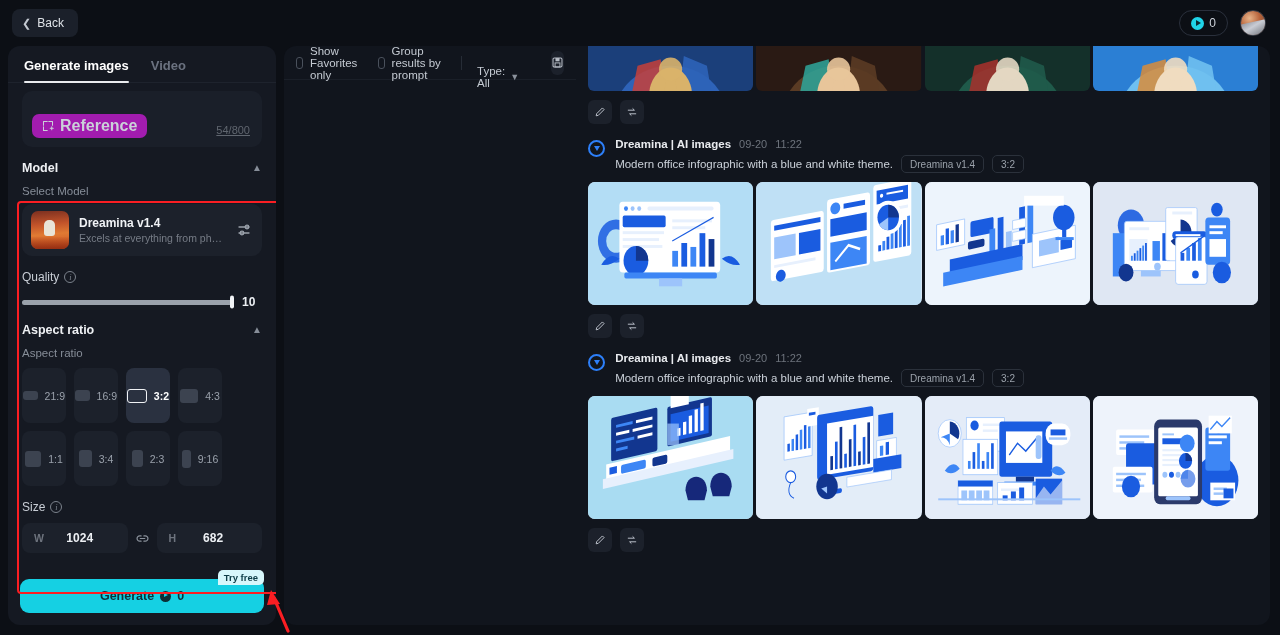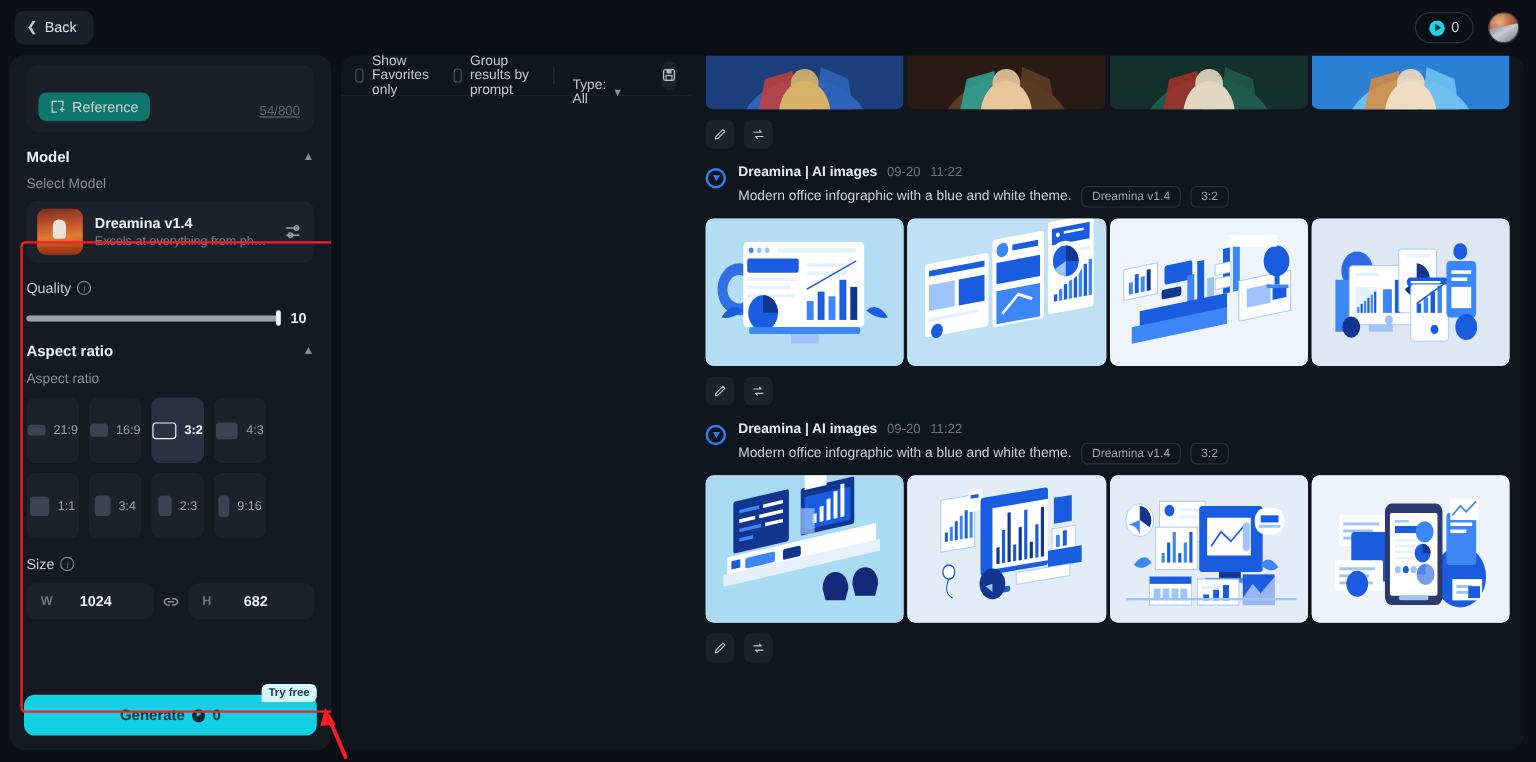--- a/index.html
+++ b/index.html
@@ -79,22 +79,22 @@
   .sb-scroll { flex: 1; overflow: hidden; padding: 0 14px; position: relative; }
 
   .prompt-card {
     margin-top: 8px; background: #1a1f29; border-radius: 10px;
     height: 56px; position: relative;
   }
   .ref-btn {
     position: absolute; left: 10px; bottom: 9px;
     display: flex; align-items: center; gap: 6px;
     height: 24px; padding: 0 10px;
-    background: #0f766e; border-radius: 7px;
-    font-size: 12px; color: #cbd1d9; cursor: pointer;
+    background: #a21caf; border-radius: 7px;
+    font-size: 16px; color: #cbd1d9; cursor: pointer; font-weight: bold;
   }
   .char-count {
     position: absolute; right: 12px; bottom: 11px;
     font-size: 11px; color: #60666f; text-decoration: underline;
   }
 
   
   .redbox {
     position: absolute; left: 9px; top: 155px; width: 266px; height: 393px;
     border: 2px solid #fa1e23; border-radius: 4px; pointer-events: none; z-index: 8;
@@ -278,20 +278,28 @@
         <span>0</span>
       </div>
       <div class="avatar"></div>
     </div>
   </div>
 
   <div class="body">
 
     <div class="sidebar">
 
+      <div class="tabs">
+        <div class="tab active">
+          <span>Generate images</span>
+        </div>
+        <div class="tab">
+          <span>Video</span>
+        </div>
+      </div>
 
       <div class="sb-scroll">
 
         <div class="prompt-card">
           <div class="ref-btn">
             <svg width="12" height="12" viewBox="0 0 16 16" fill="none">
               <path d="M2 2h5M2 2v5M14 2H9M14 2v5M2 14h5M2 14V9" stroke="#cbd1d9" stroke-width="1.4" stroke-linecap="round"></path>
               <path d="M11 11h4M13 9v4" stroke="#cbd1d9" stroke-width="1.4" stroke-linecap="round"></path>
             </svg>
             <span>Reference</span>

